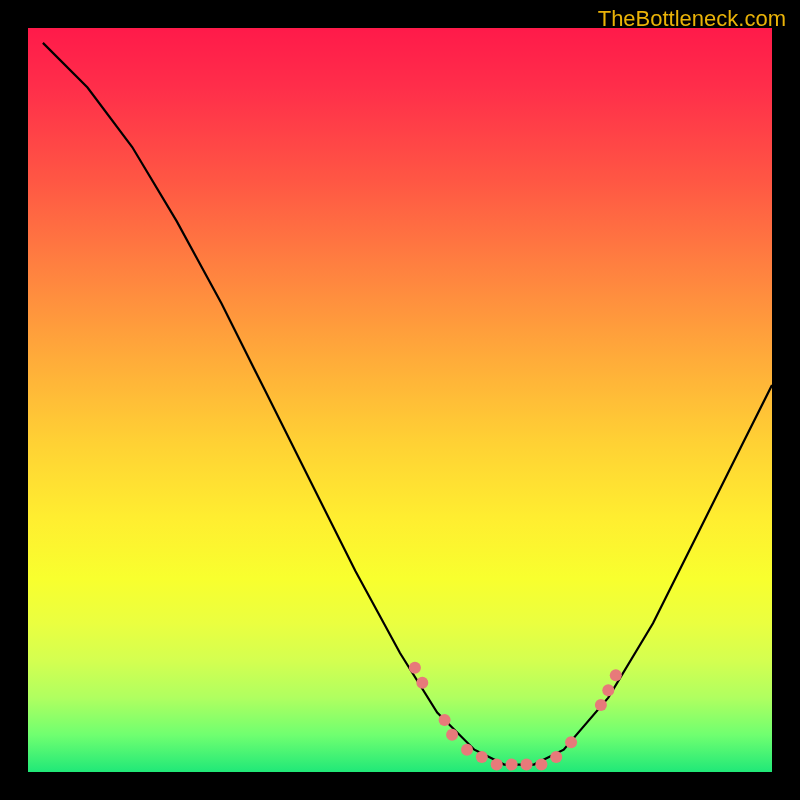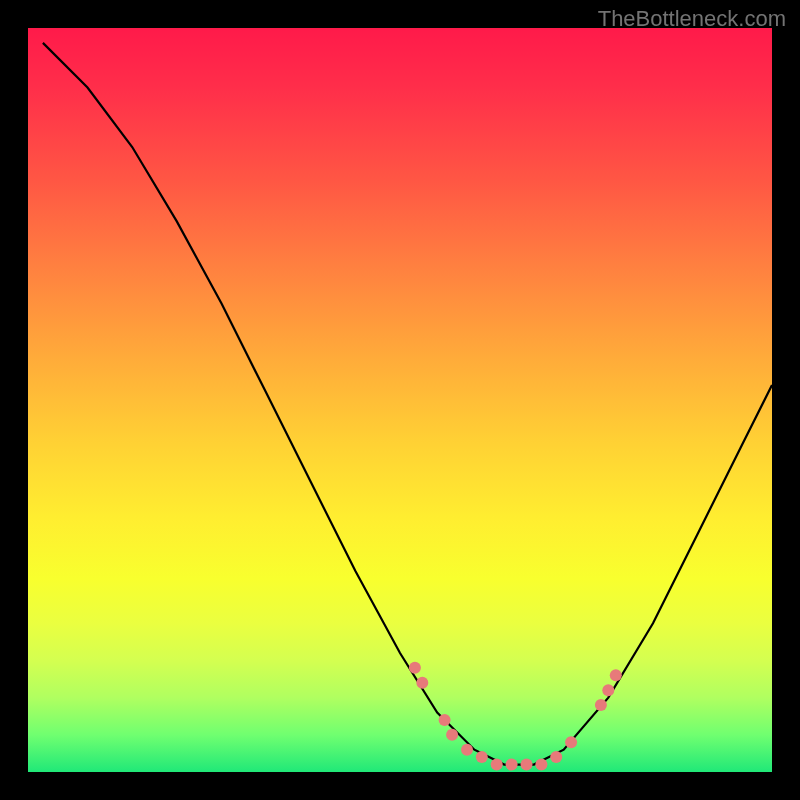--- a/index.html
+++ b/index.html
@@ -8,21 +8,21 @@
     height: 800px;
     background: #000;
     position: relative;
     font-family: Arial, sans-serif;
     overflow: hidden;
   }
   .watermark {
     position: absolute;
     top: 6px;
     right: 14px;
-    color: #737373;
+    color: #eab308;
     font-size: 22px;
     font-weight: 500;
     z-index: 10;
   }
   .plot-area {
     position: absolute;
     left: 28px;
     top: 28px;
     width: 744px;
     height: 744px;

